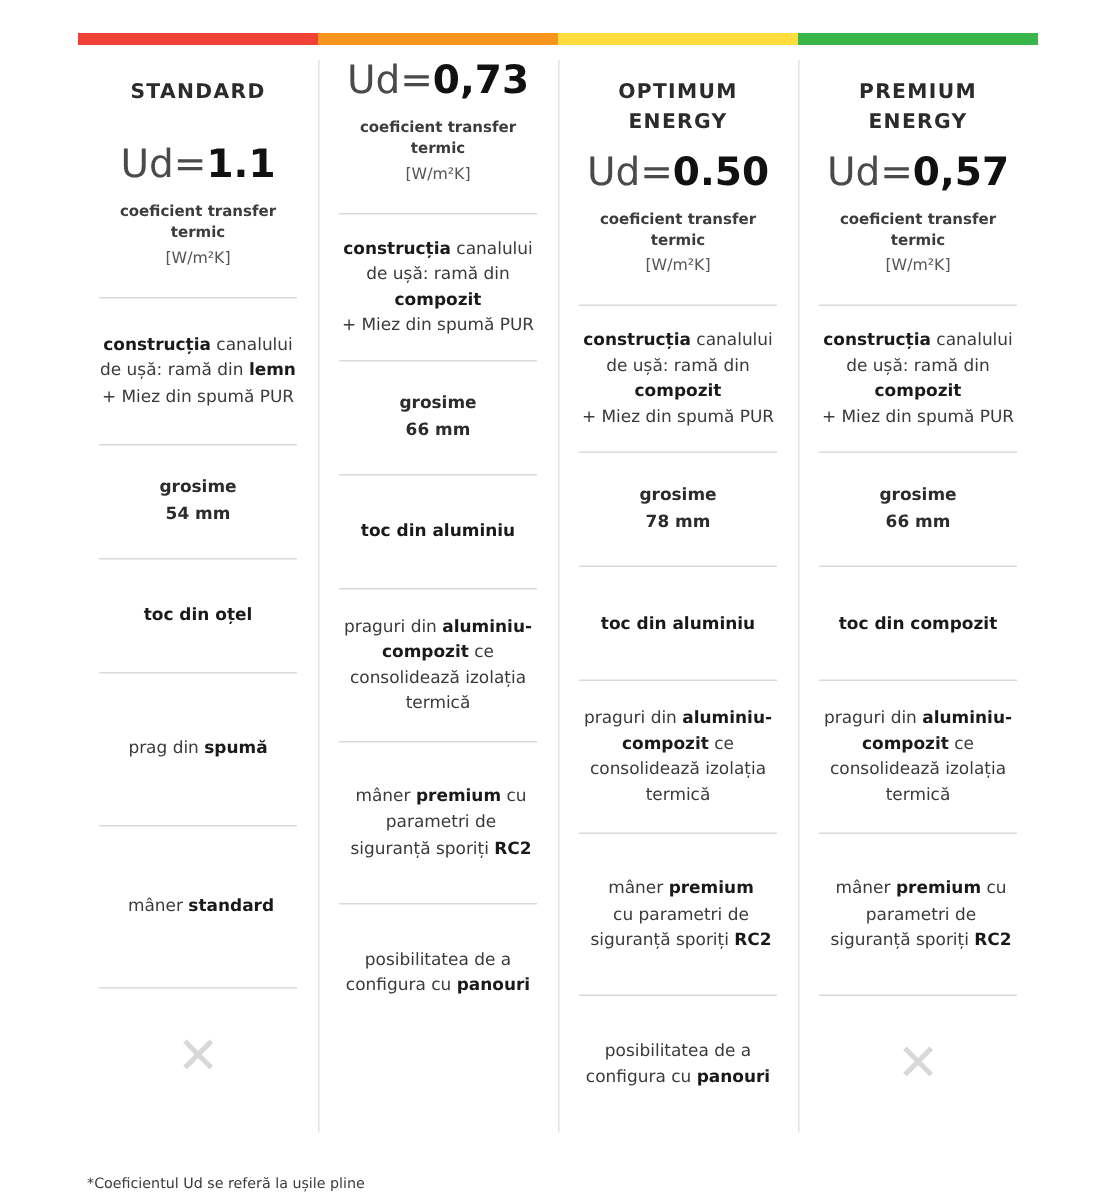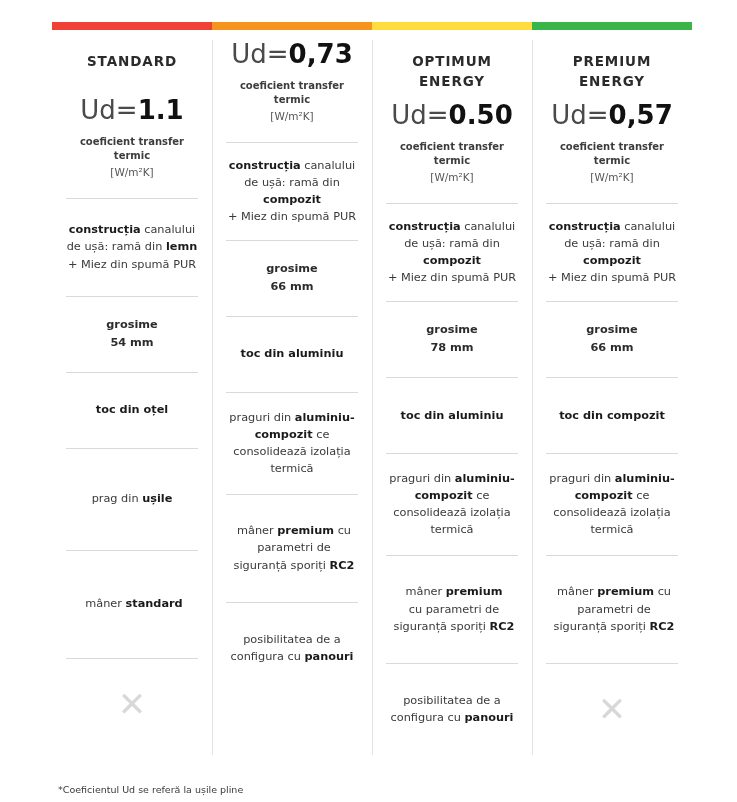--- a/index.html
+++ b/index.html
@@ -152,21 +152,21 @@
         <div class="cell row-cell h-grosime">
           <span class="sep"></span>
           <div class="grosime-t">grosime<br>54 mm</div>
         </div>
         <div class="cell row-cell h-toc">
           <span class="sep"></span>
           <div><b>toc din oțel</b></div>
         </div>
         <div class="cell row-cell h-prag">
           <span class="sep"></span>
-          <div>prag din <b>ușile</b></div>
+          <div>prag din <b>spumă</b></div>
         </div>
         <div class="cell row-cell h-maner">
           <span class="sep"></span>
           <div>mâner <b>standard</b></div>
         </div>
         <div class="cell row-cell h-panouri">
           <span class="sep"></span>
           <div class="xmark">✕</div>
         </div>
       </div>

